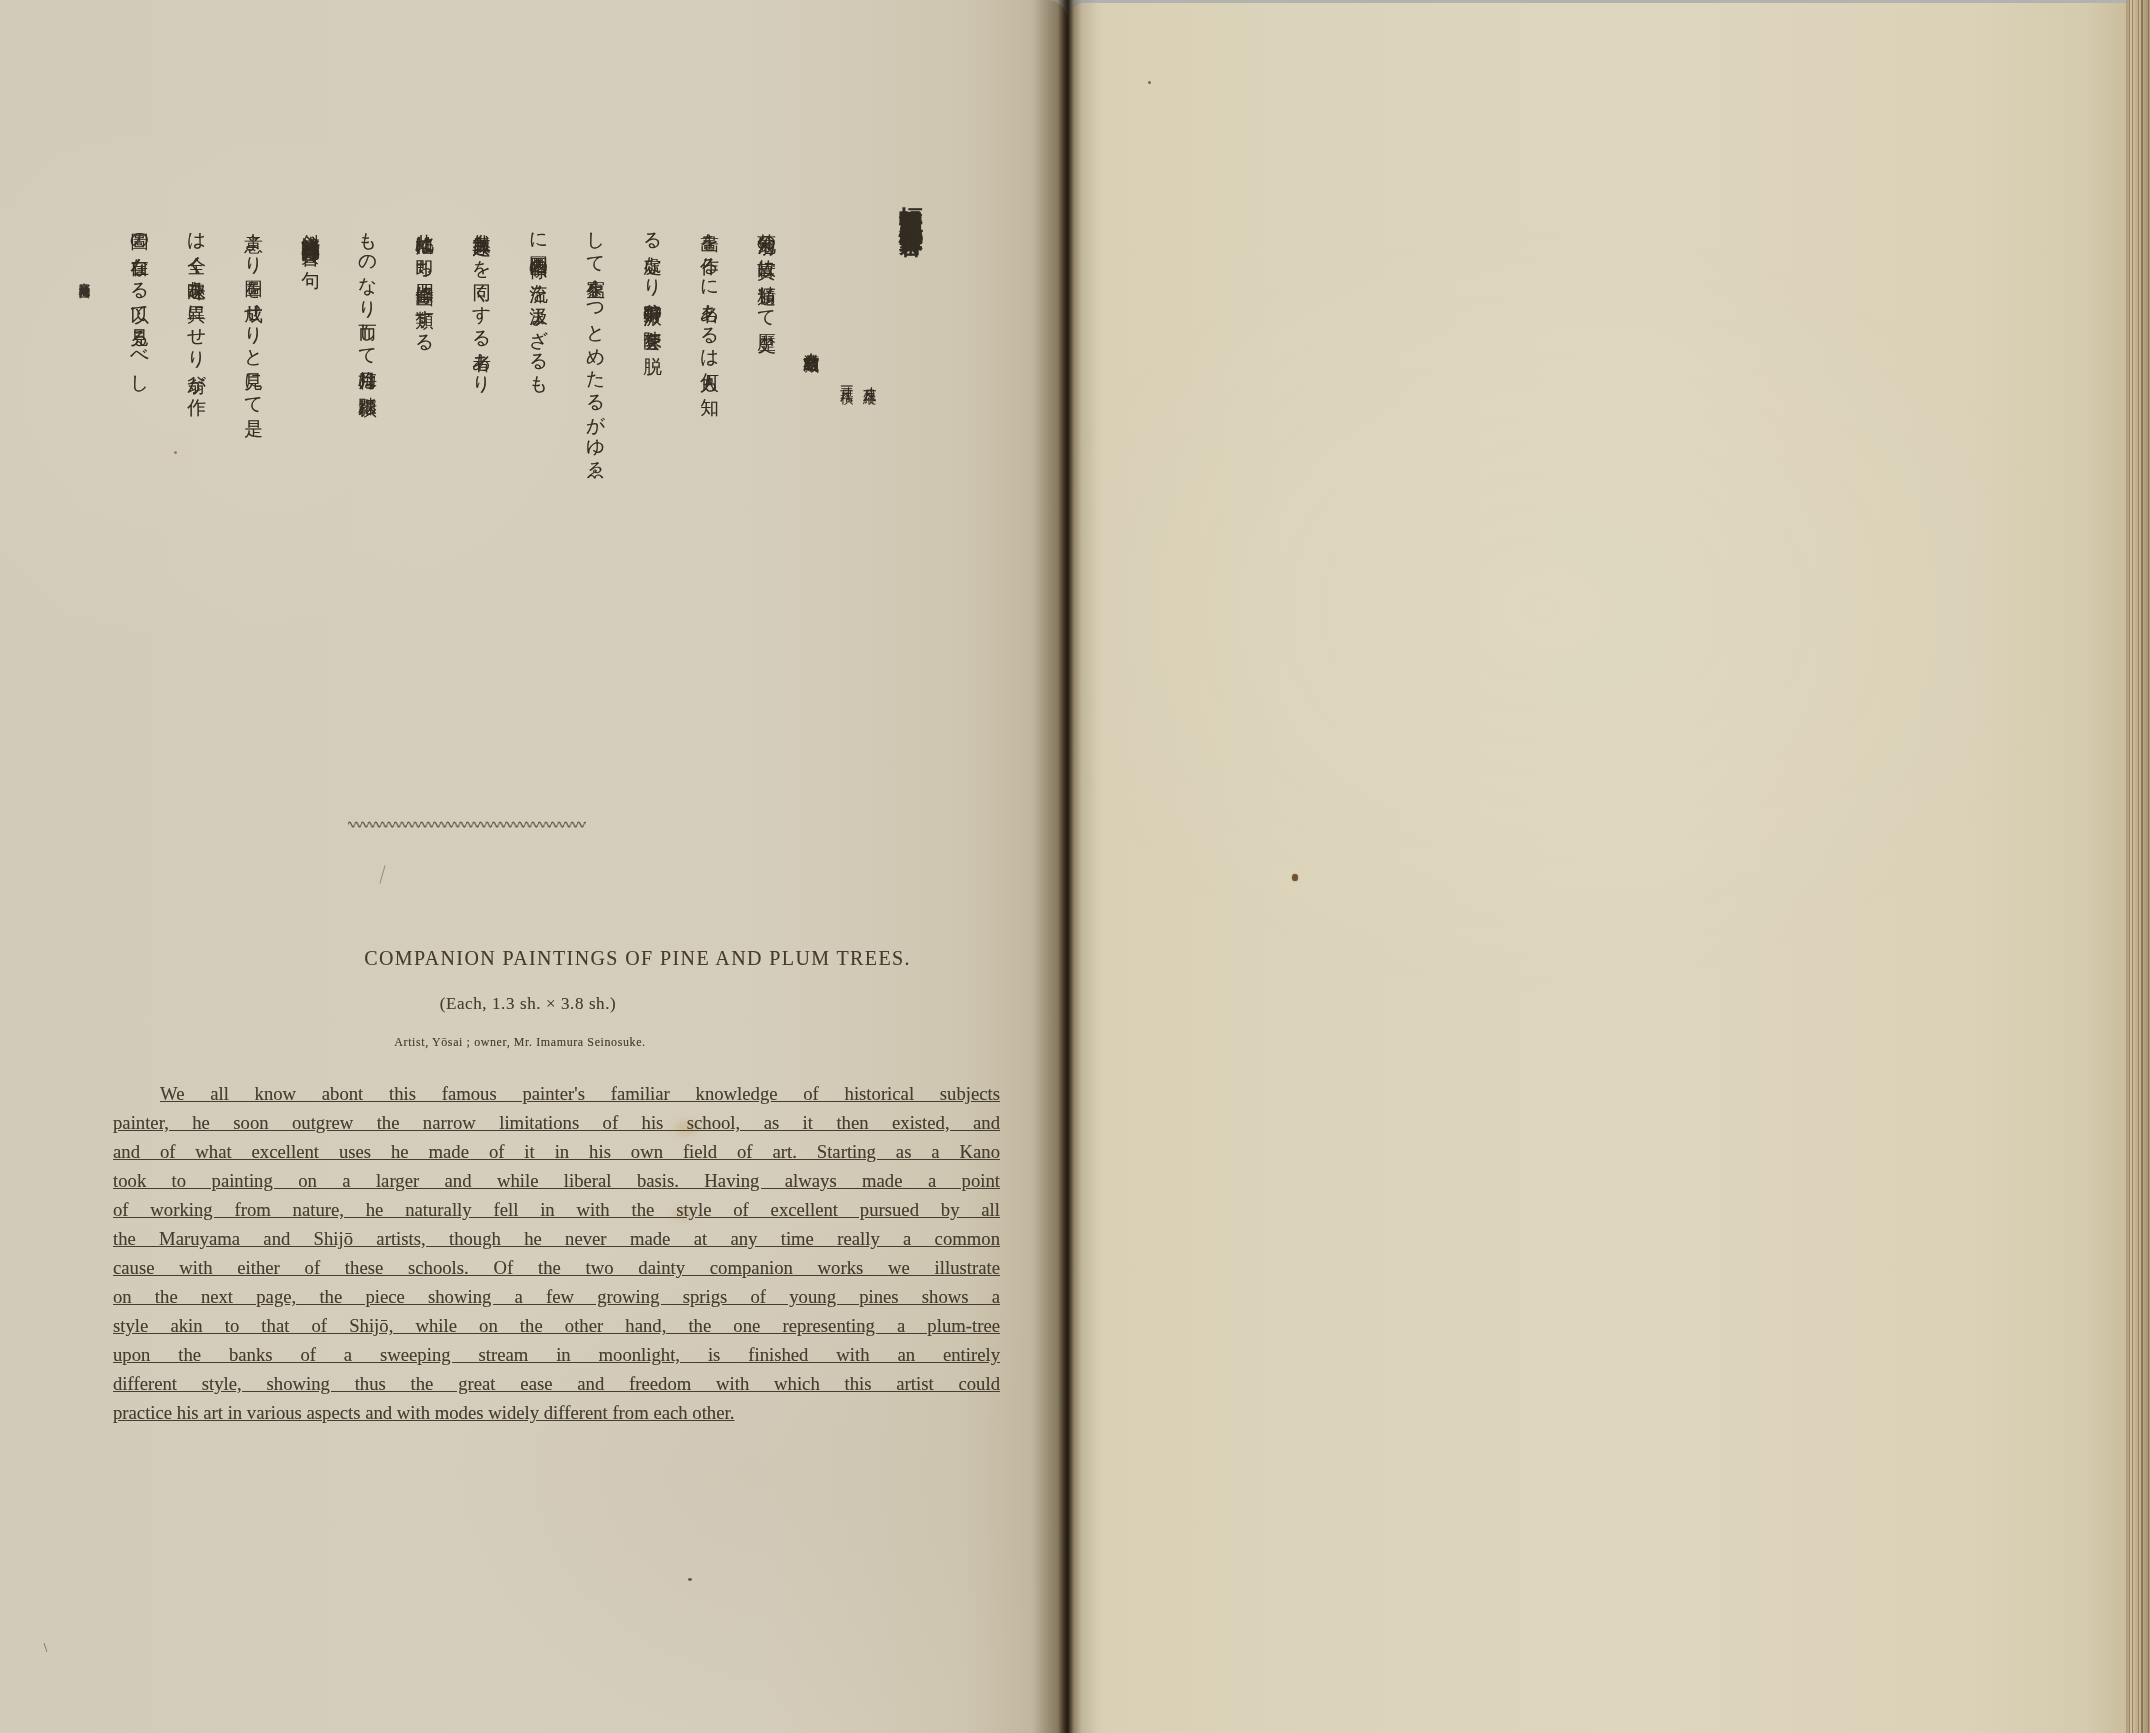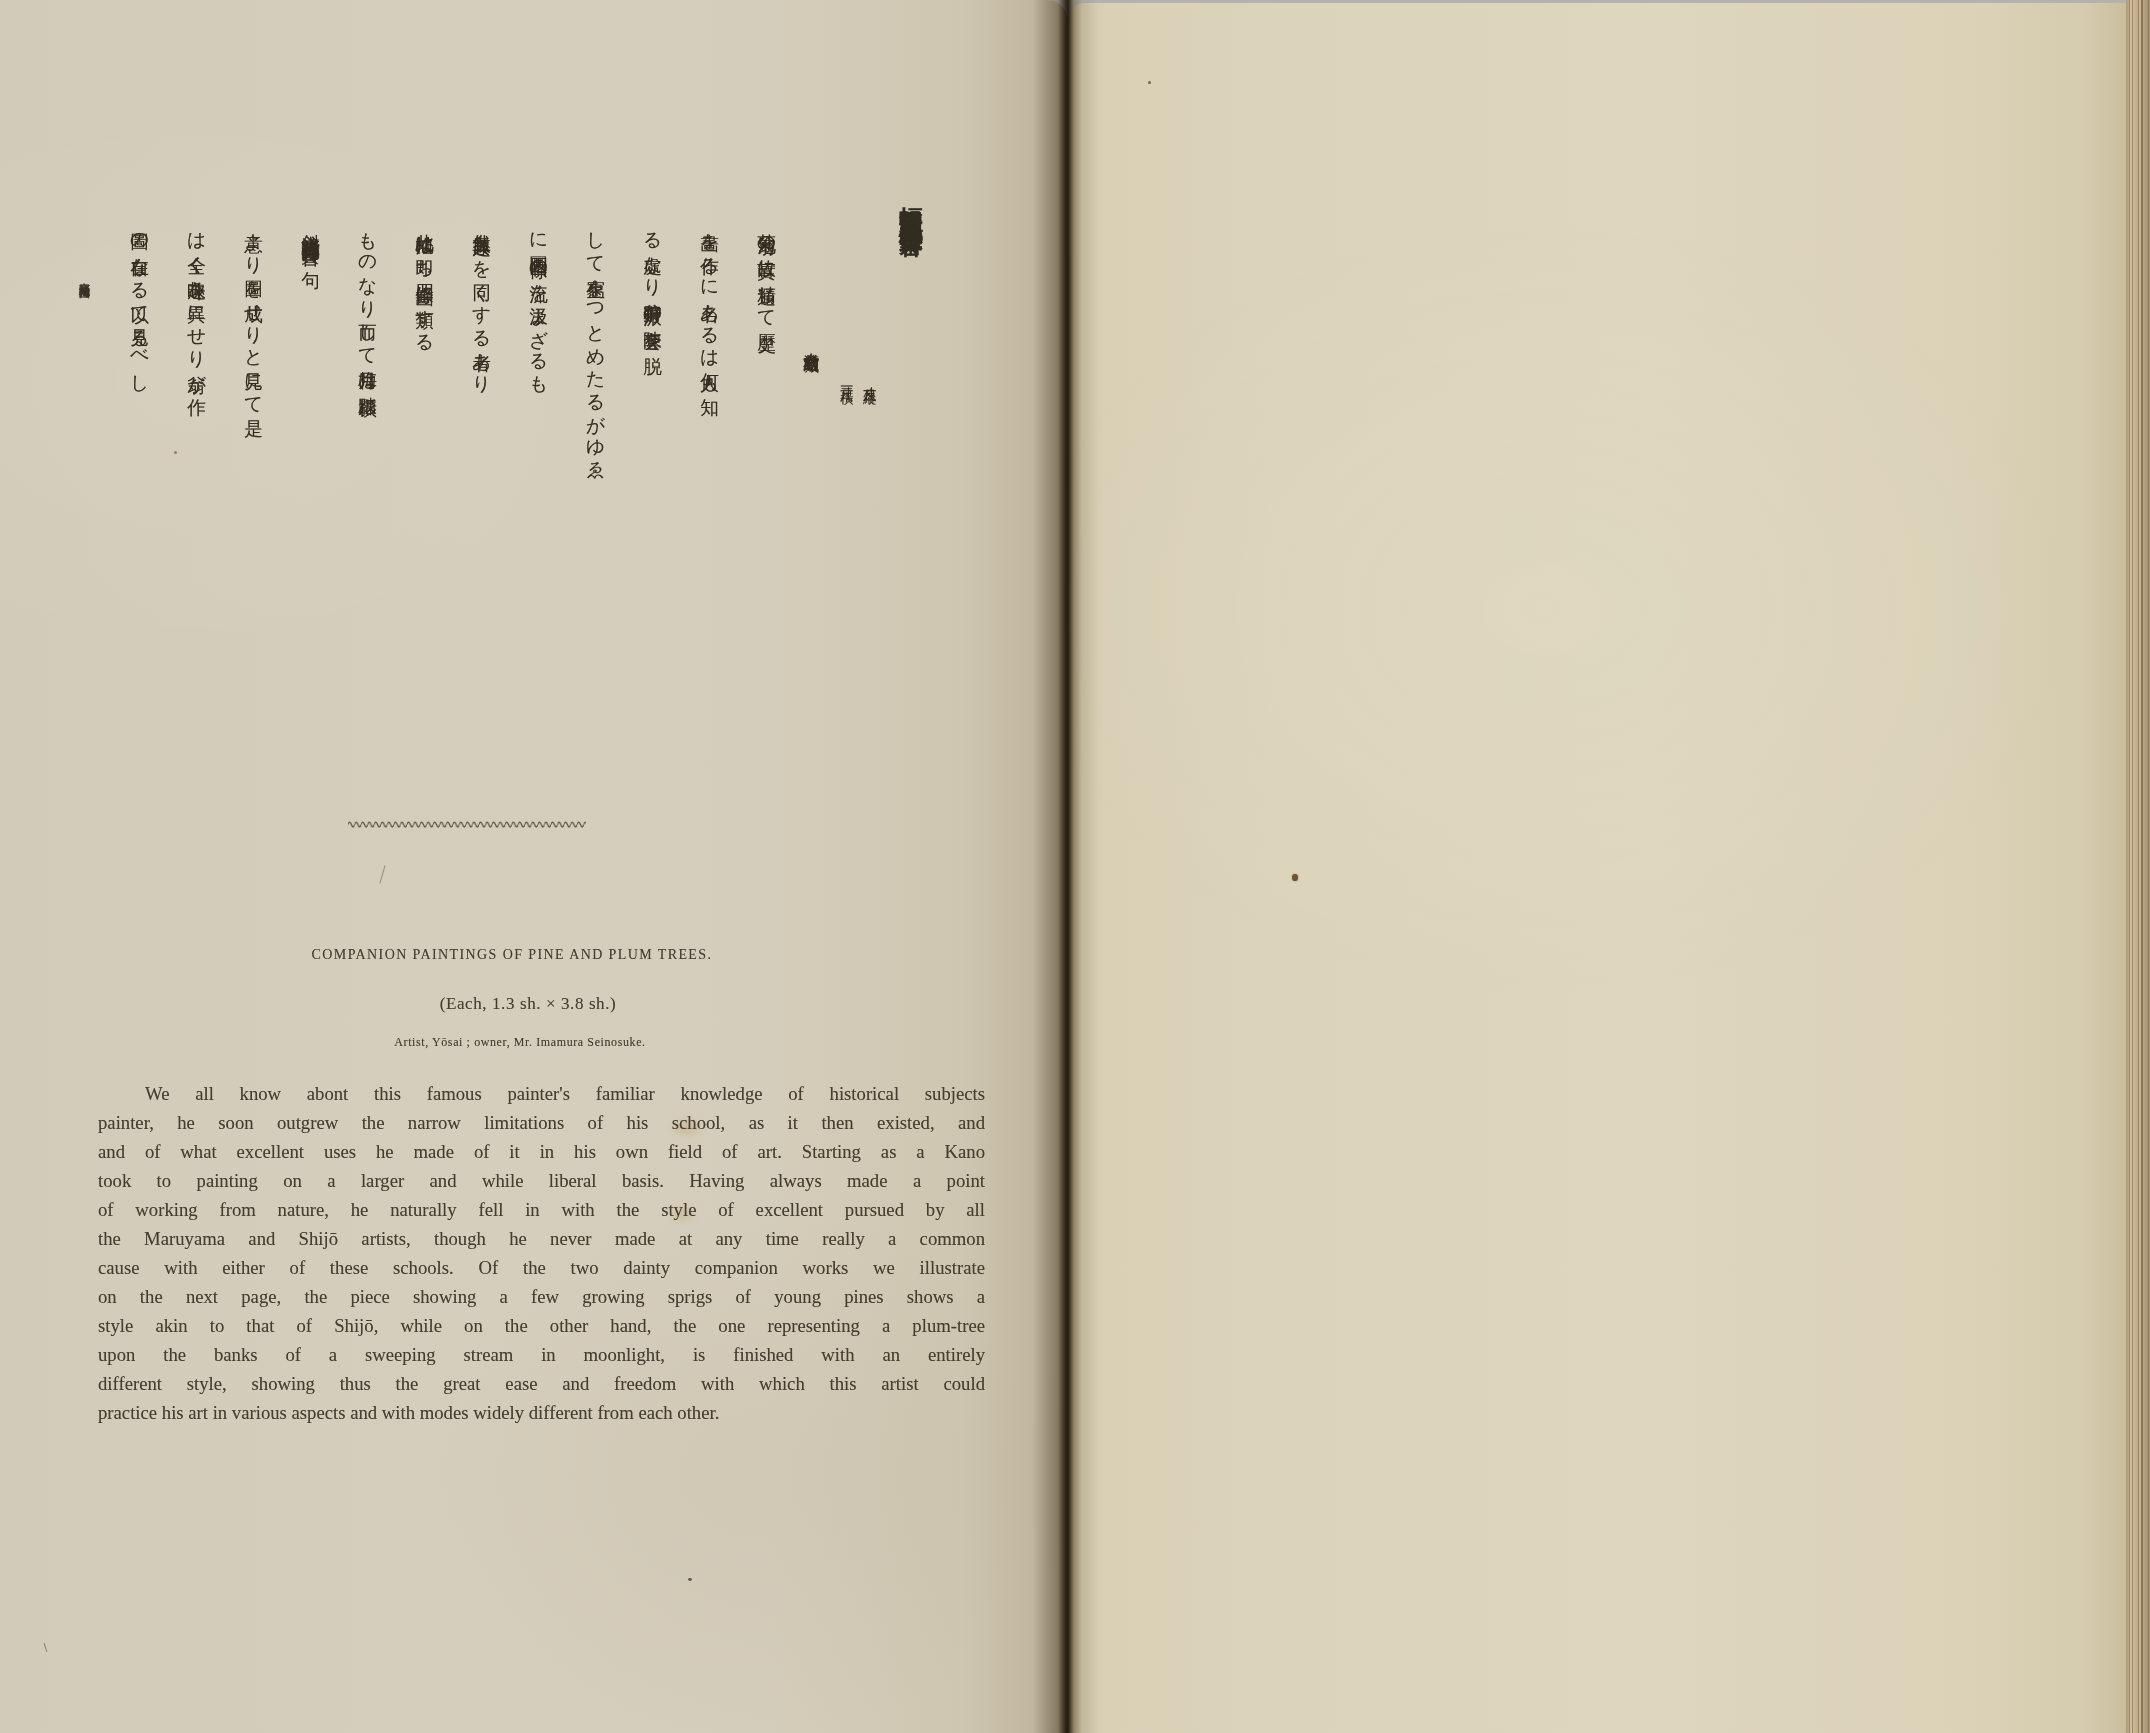--- a/index.html
+++ b/index.html
@@ -44,27 +44,27 @@
 
   
   .divider{position:absolute;left:347px;top:818px;z-index:2;opacity:0.88;}
   .pen-mark{position:absolute;left:382px;top:865px;width:1.1px;height:18.7px;
     background:rgba(96,89,72,0.55);transform:rotate(16deg);z-index:2;}
 
   
   .en{position:absolute;z-index:2;color:#453e30;
       font-family:"Liberation Serif","DejaVu Serif",serif;
       text-shadow:0 0 0.6px rgba(69,62,48,0.4);}
-  .en-heading{left:113px;top:947px;width:798px;text-align:center;
-      font-size:14px;letter-spacing:1.4px;}
+  .en-heading{left:113px;top:947px;width:798px;text-align:right;
+      font-size:20px;letter-spacing:1.4px;}
   .en-dim{left:121px;top:994px;width:814px;text-align:center;
       font-size:17px;letter-spacing:0.6px;}
   .en-credit{left:113px;top:1035px;width:814px;text-align:center;
       font-size:12px;letter-spacing:0.6px;}
-  .en-para{left:98px;top:1079px;width:887px;}
+  .en-para{left:113px;top:1079px;width:887px;text-decoration:underline;}
   .para-line{font-size:18.7px;line-height:29px;height:29px;
       text-align:justify;text-align-last:justify;}
   .para-line.first{text-indent:47px;}
   .para-line.last{text-align-last:left;}
 
   
   .speck{position:absolute;border-radius:50%;z-index:6;}
   .speck-a{left:1292px;top:874px;width:5.5px;height:7.2px;background:#6f5330;
            box-shadow:0 0 1.7px rgba(111,83,48,0.6);}
   .speck-b{left:1148px;top:81px;width:2.8px;height:3.3px;background:#5a544b;opacity:0.8;}

